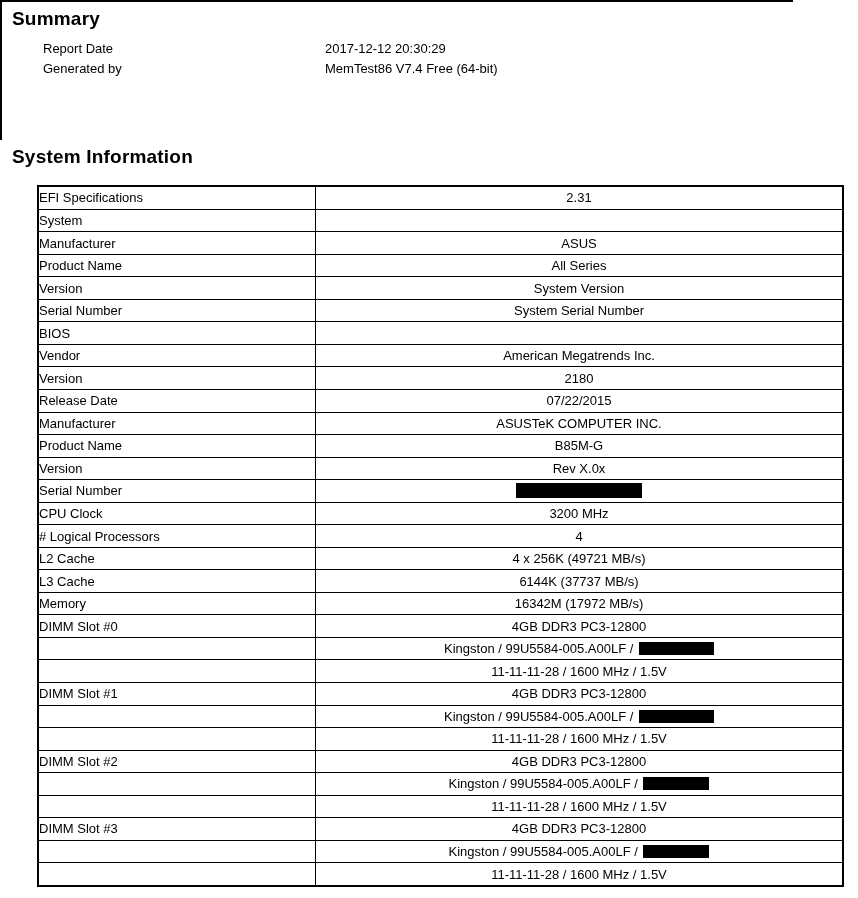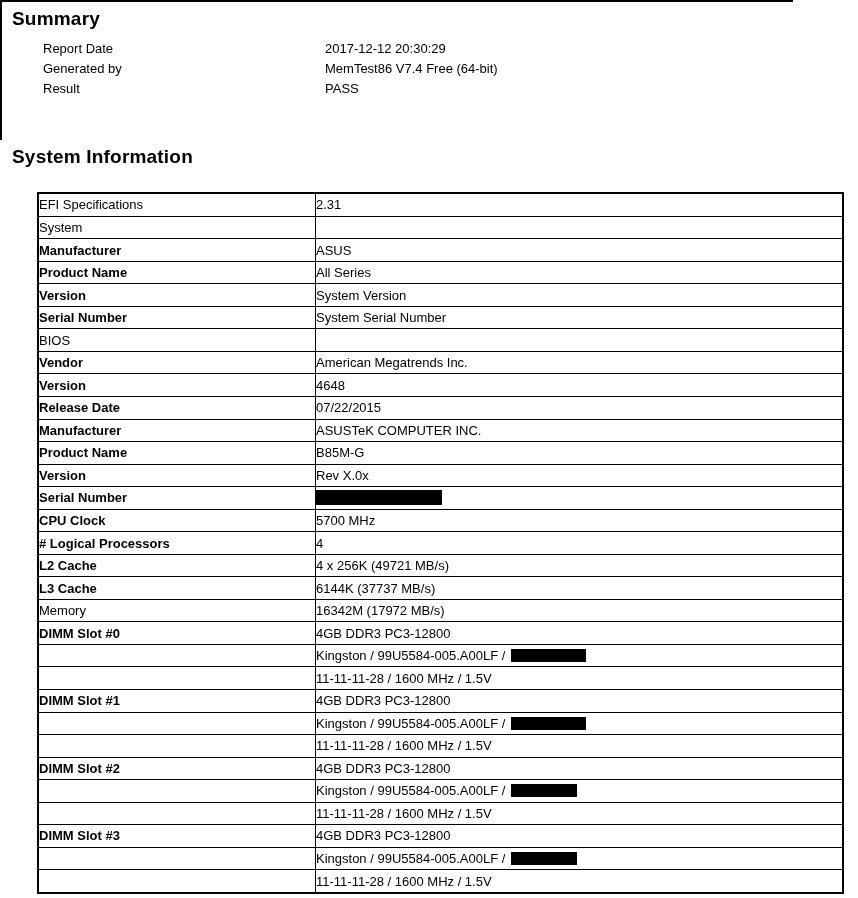--- a/index.html
+++ b/index.html
@@ -19,54 +19,53 @@
   }
   #summary-title { left:12px; top:8px;text-align:center; }
   #sysinfo-title { left:12px; top:146px; }
 
   #summary-rows { position:absolute; left:43px; top:39px; font-size:13px; }
   .srow { height:20px; line-height:20px; white-space:nowrap; }
   .sk { display:inline-block; width:282px; }
   .sv { display:inline-block; }
 
   table.sysinfo {
-    position:absolute; left:37px; top:192px;
+    position:absolute; left:37px; top:185px;
     width:802px; height:702px;
     border-collapse:collapse; table-layout:fixed;
     font-size:13px;
     border:2px solid #000;
   }
   table.sysinfo td {
     border:1px solid #000;
     padding:0; vertical-align:middle;
     white-space:nowrap; overflow:hidden;
   }
   td.c1 { width:276px; }
-  td.c2 { width:526px; padding-left:8px; }
+  td.c2 { width:526px; padding-left:8px;text-align:center; }
   td.ind0 { padding-left:8px; }
-  td.ind1 { padding-left:37px;font-weight:bold; }
+  td.ind1 { padding-left:37px; }
 
   .redact {
     display:inline-block; height:13px; background:#000;
     vertical-align:middle; margin-left:2px; margin-top:-2px;
   }
   .redact.tall { height:15px; margin-left:0; }
 </style>
 </head>
 <body>
 
 <div class="frame-top"></div>
 <div class="frame-left"></div>
 
 <h1 class="sec" id="summary-title">Summary</h1>
 
 <div id="summary-rows">
     <div class="srow"><span class="sk">Report Date</span><span class="sv">2017-12-12 20:30:29</span></div>
     <div class="srow"><span class="sk">Generated by</span><span class="sv">MemTest86 V7.4 Free (64-bit)</span></div>
-    <div class="srow"><span class="sk">Result</span><span class="sv">PASS</span></div>
   </div>
 
 <h1 class="sec" id="sysinfo-title">System Information</h1>
 
 <table class="sysinfo">
   <tbody id="sysinfo-body">
       <tr>
         <td class="c1 ind0">EFI Specifications</td>
         <td class="c2"><span>2.31</span></td>
       </tr>
@@ -93,21 +92,21 @@
       <tr>
         <td class="c1 ind0">BIOS</td>
         <td class="c2"><span></span></td>
       </tr>
       <tr>
         <td class="c1 ind1">Vendor</td>
         <td class="c2"><span>American Megatrends Inc.</span></td>
       </tr>
       <tr>
         <td class="c1 ind1">Version</td>
-        <td class="c2"><span>4648</span></td>
+        <td class="c2"><span>2180</span></td>
       </tr>
       <tr>
         <td class="c1 ind1">Release Date</td>
         <td class="c2"><span>07/22/2015</span></td>
       </tr>
       <tr>
         <td class="c1 ind1">Manufacturer</td>
         <td class="c2"><span>ASUSTeK COMPUTER INC.</span></td>
       </tr>
       <tr>
@@ -117,21 +116,21 @@
       <tr>
         <td class="c1 ind1">Version</td>
         <td class="c2"><span>Rev X.0x</span></td>
       </tr>
       <tr>
         <td class="c1 ind1">Serial Number</td>
         <td class="c2"><span></span><span class="redact tall" style="width: 126px;"></span></td>
       </tr>
       <tr>
         <td class="c1 ind1">CPU Clock</td>
-        <td class="c2"><span>5700 MHz</span></td>
+        <td class="c2"><span>3200 MHz</span></td>
       </tr>
       <tr>
         <td class="c1 ind1"># Logical Processors</td>
         <td class="c2"><span>4</span></td>
       </tr>
       <tr>
         <td class="c1 ind1">L2 Cache</td>
         <td class="c2"><span>4 x 256K (49721 MB/s)</span></td>
       </tr>
       <tr>

